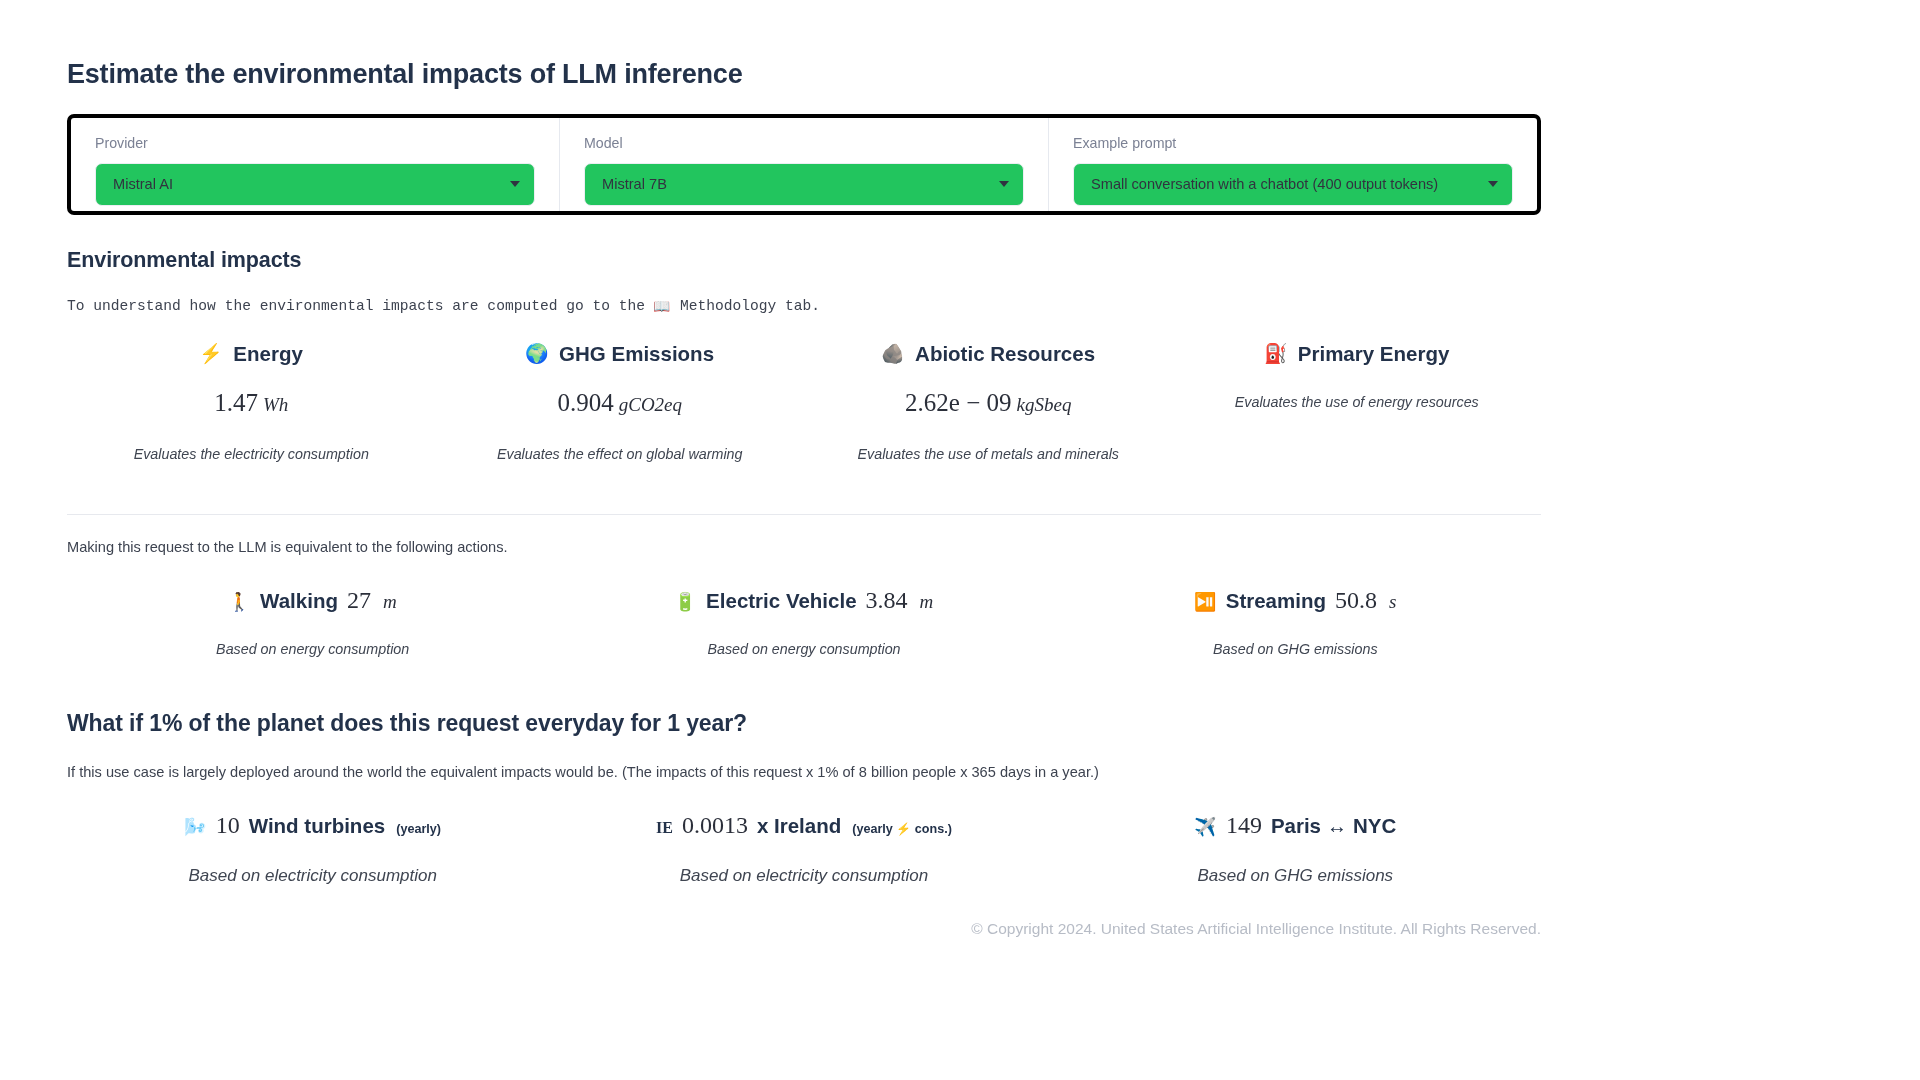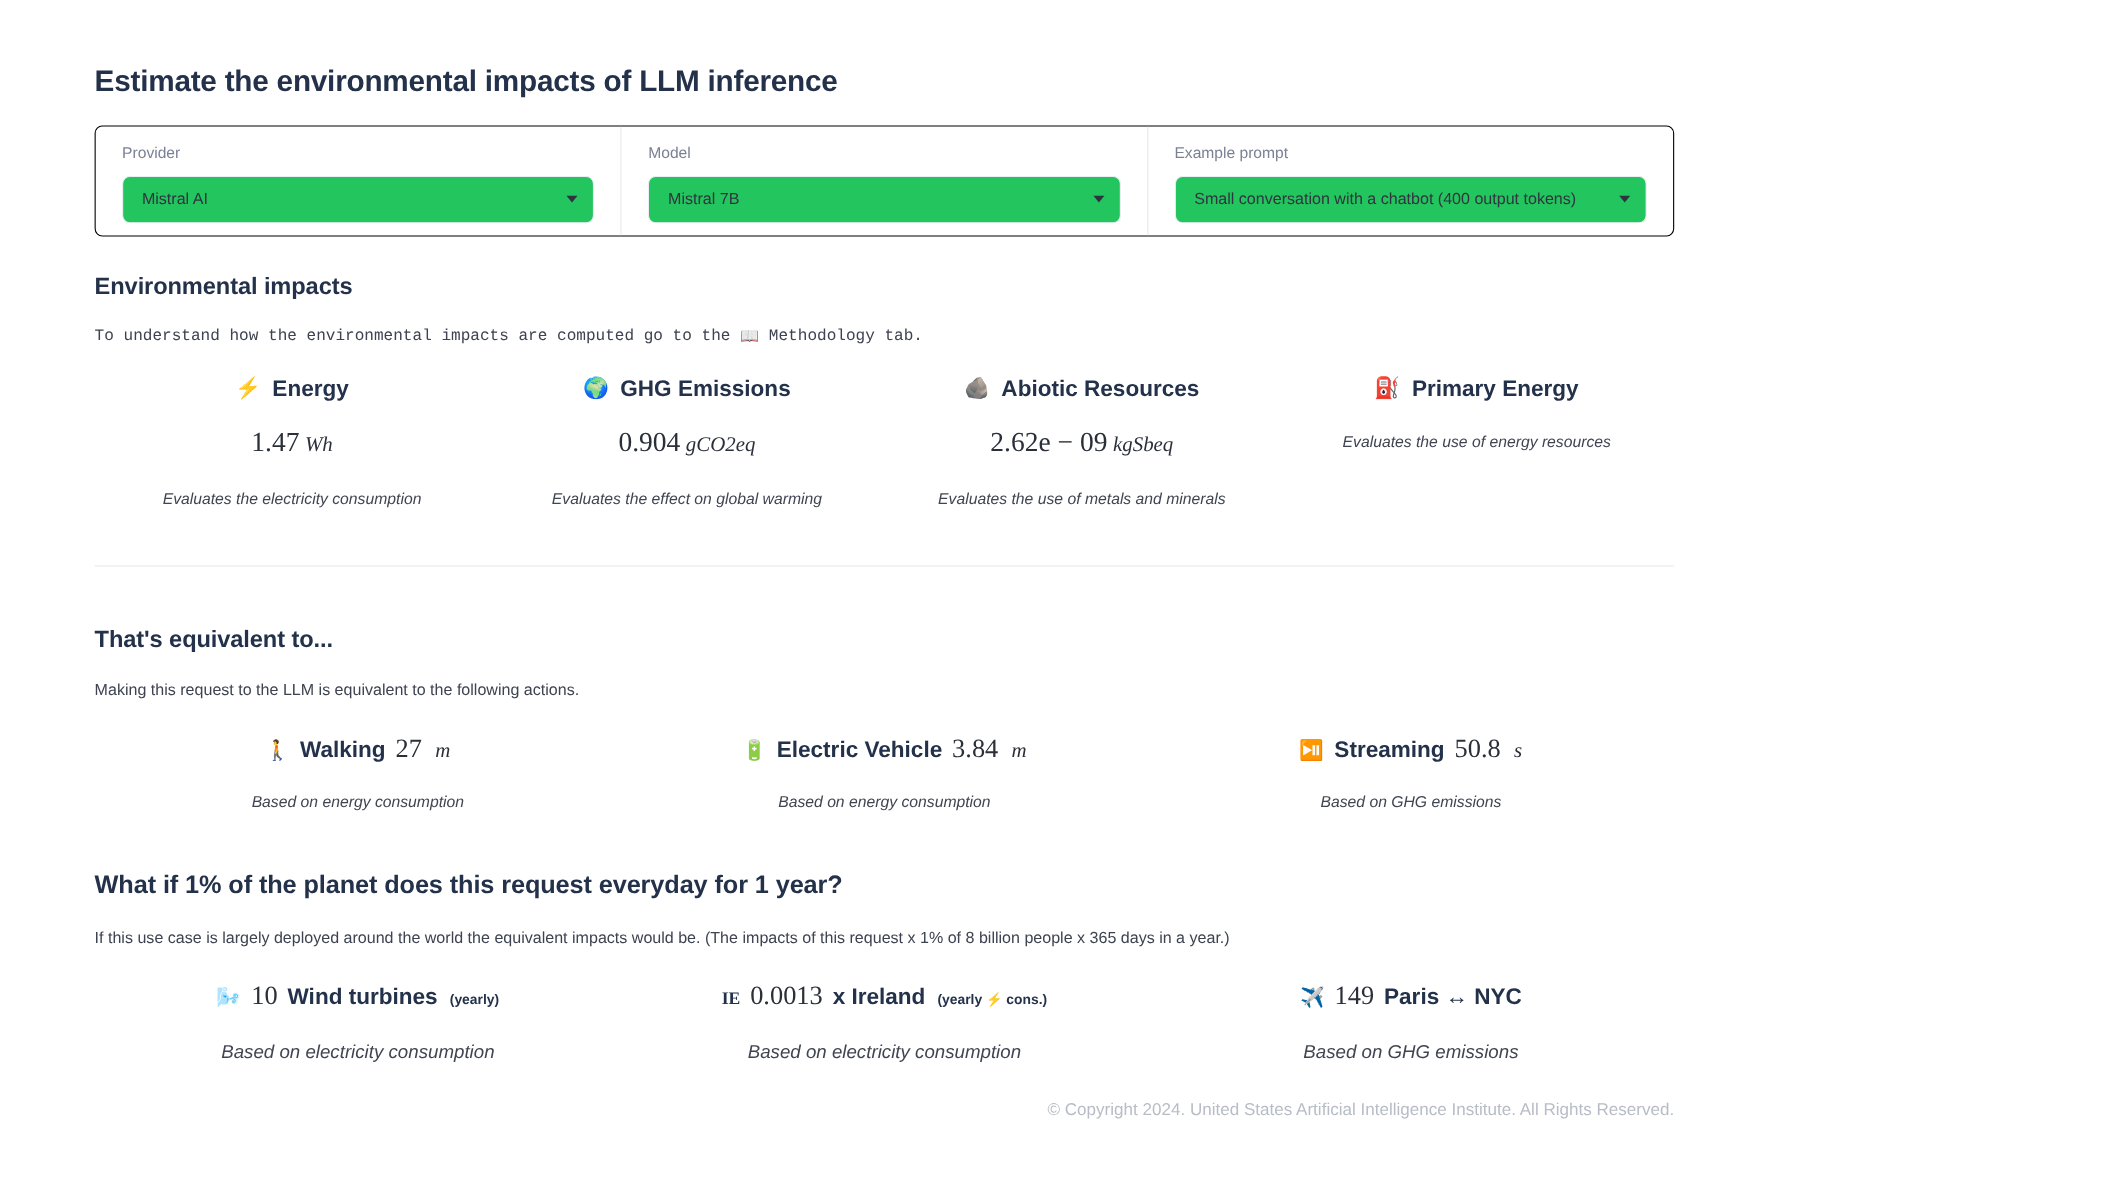--- a/index.html
+++ b/index.html
@@ -11,21 +11,21 @@
     background: #ffffff;
     font-family: "Liberation Sans", sans-serif;
     color: #31333f;
     overflow: hidden;
   }
 
   .page {
     width: 1608px;
     height: 1080px;
     position: relative;
-    padding: 0 86px;
+    padding: 0 67px;
     background: #ffffff;
   }
 
   
   h1.page-title {
     font-size: 27px;
     font-weight: 700;
     color: #23324a;
     letter-spacing: -0.2px;
     padding-top: 58px;
@@ -48,21 +48,21 @@
     font-size: 14.6px;
     font-weight: 400;
     color: #3d4350;
     line-height: 1.5;
   }
 
   
   .selector-row {
     margin-top: 22px;
     display: flex;
-    border: 1px solid #000000;
+    border: 4px solid #000000;
     border-radius: 7px;
     background: #ffffff;
     height: 101px;
     overflow: hidden;
   }
 
   .selector-cell {
     flex: 1 1 0;
     padding: 17px 24px 0 24px;
     position: relative;
@@ -339,21 +339,20 @@
         <span class="impact-emoji">⛽</span>
         <span>Primary Energy</span>
       </div>
       <div class="impact-desc">Evaluates the use of energy resources</div>
     </div>
 
   </div>
 
   <hr class="divider">
 
-  <h2 class="section-title equiv-head">That's equivalent to...</h2>
   <p class="section-sub equiv-sub">Making this request to the LLM is equivalent to the following actions.</p>
 
   <div class="equiv-grid">
 
     <div class="equiv-card">
       <div class="equiv-title">
         <span class="equiv-emoji">🚶</span>
         <span>Walking</span>
         <span class="equiv-num">27</span>
         <span class="equiv-unit">m</span>

